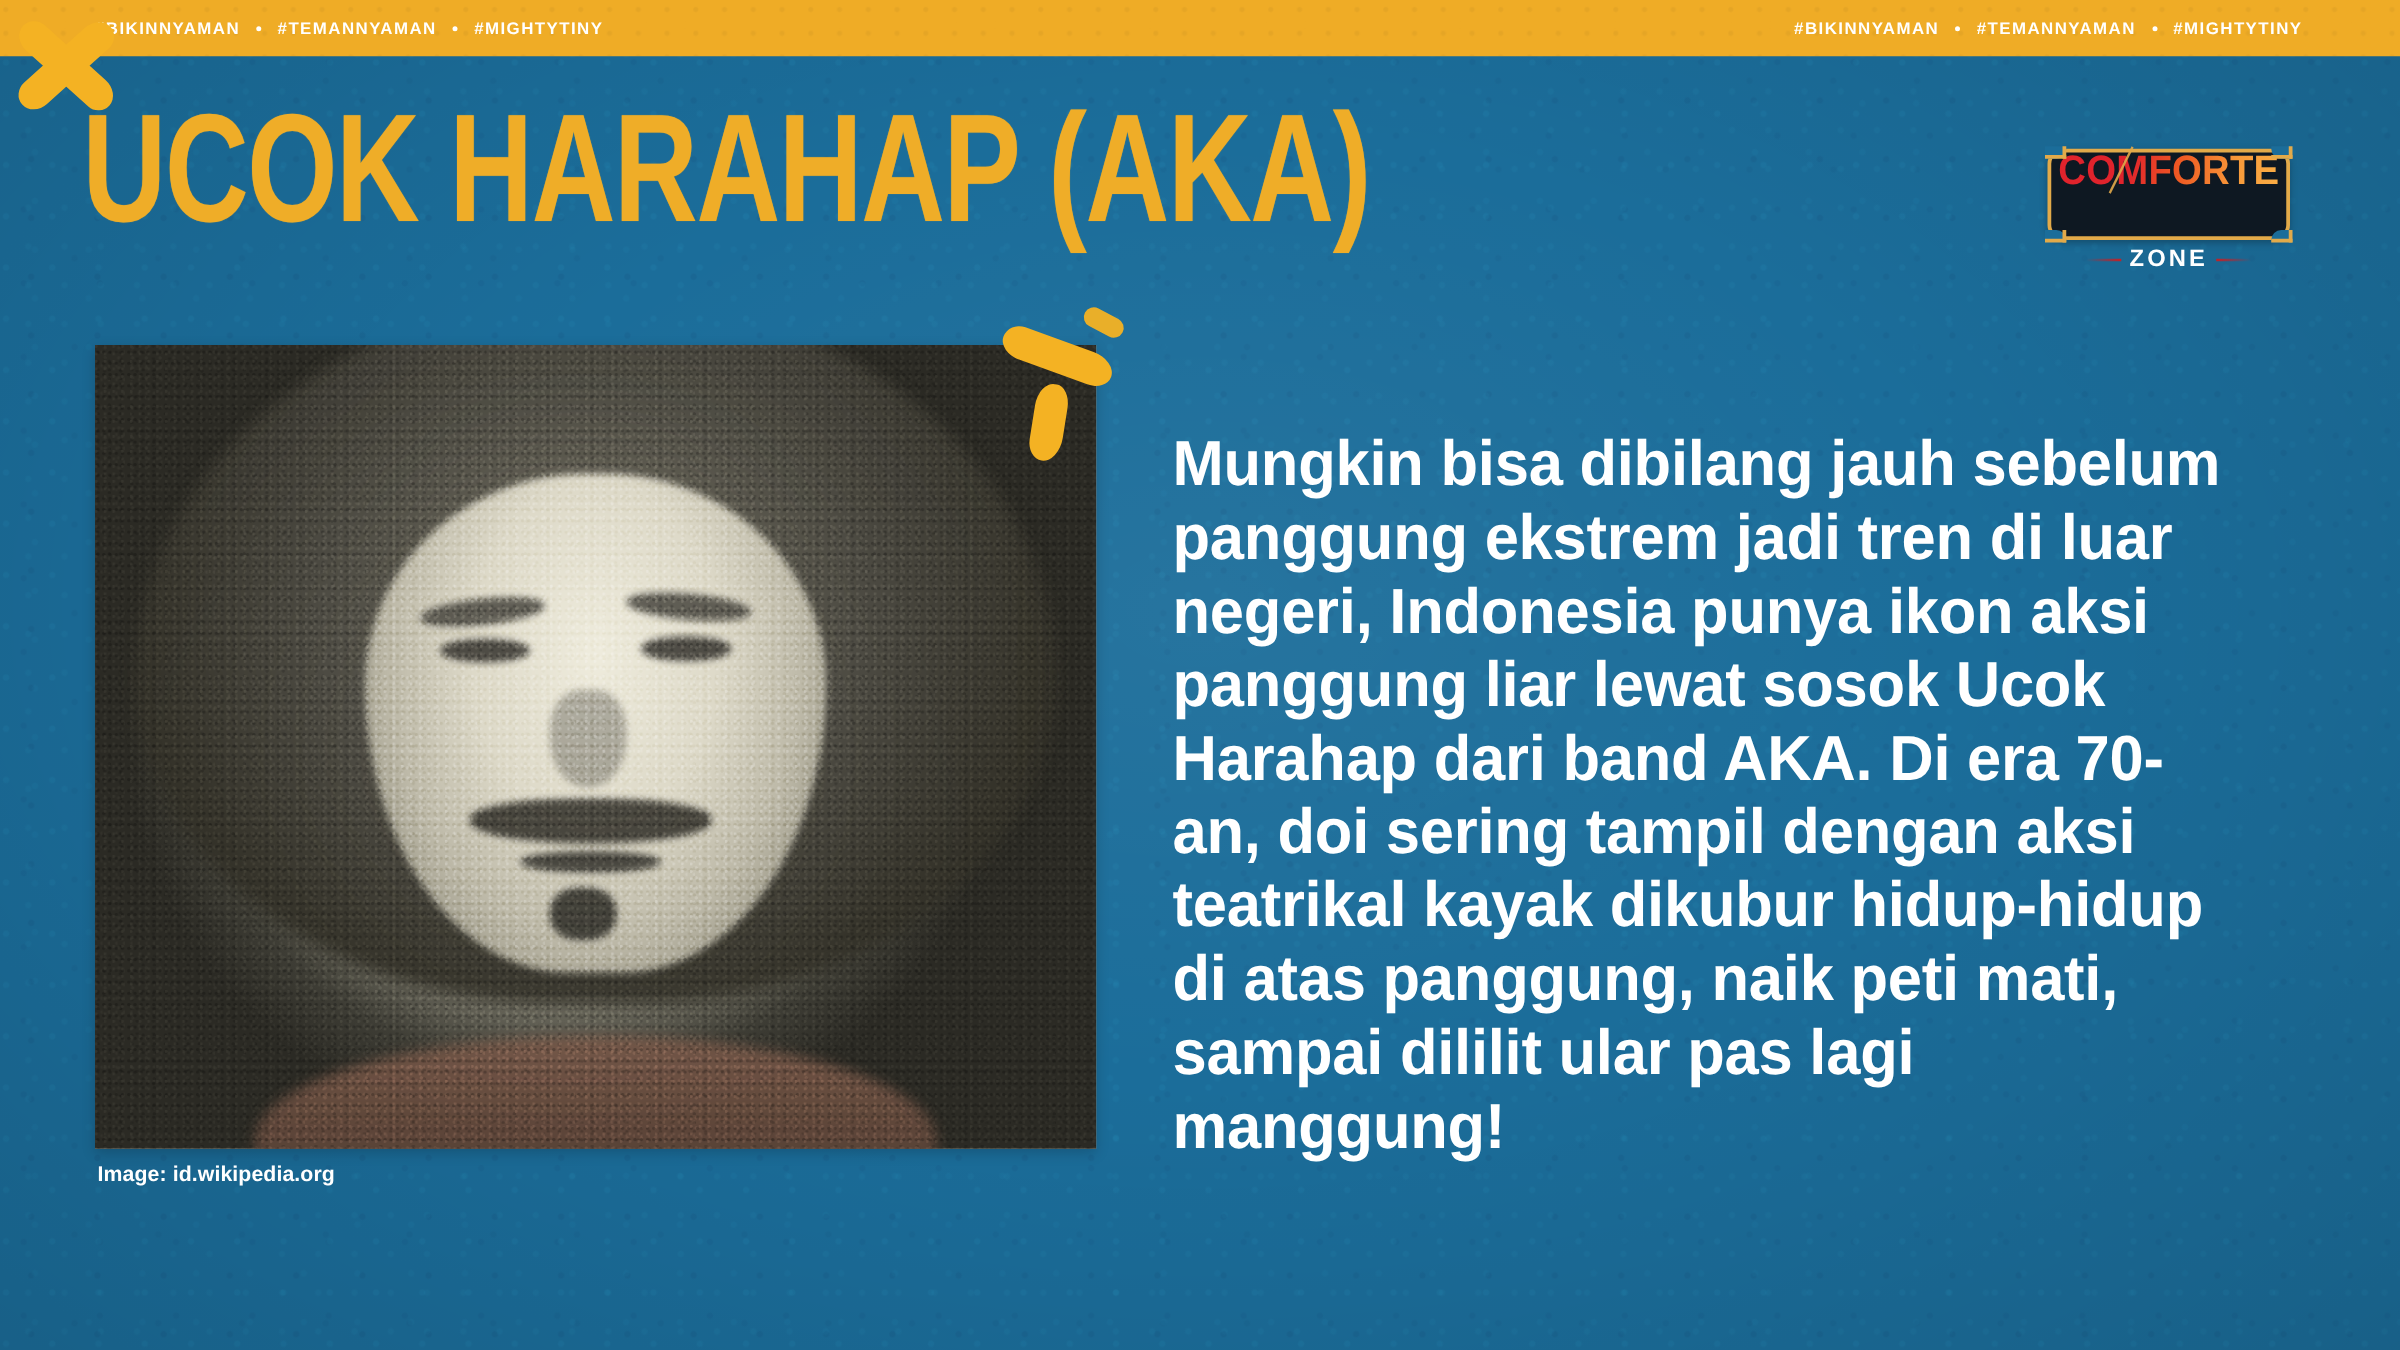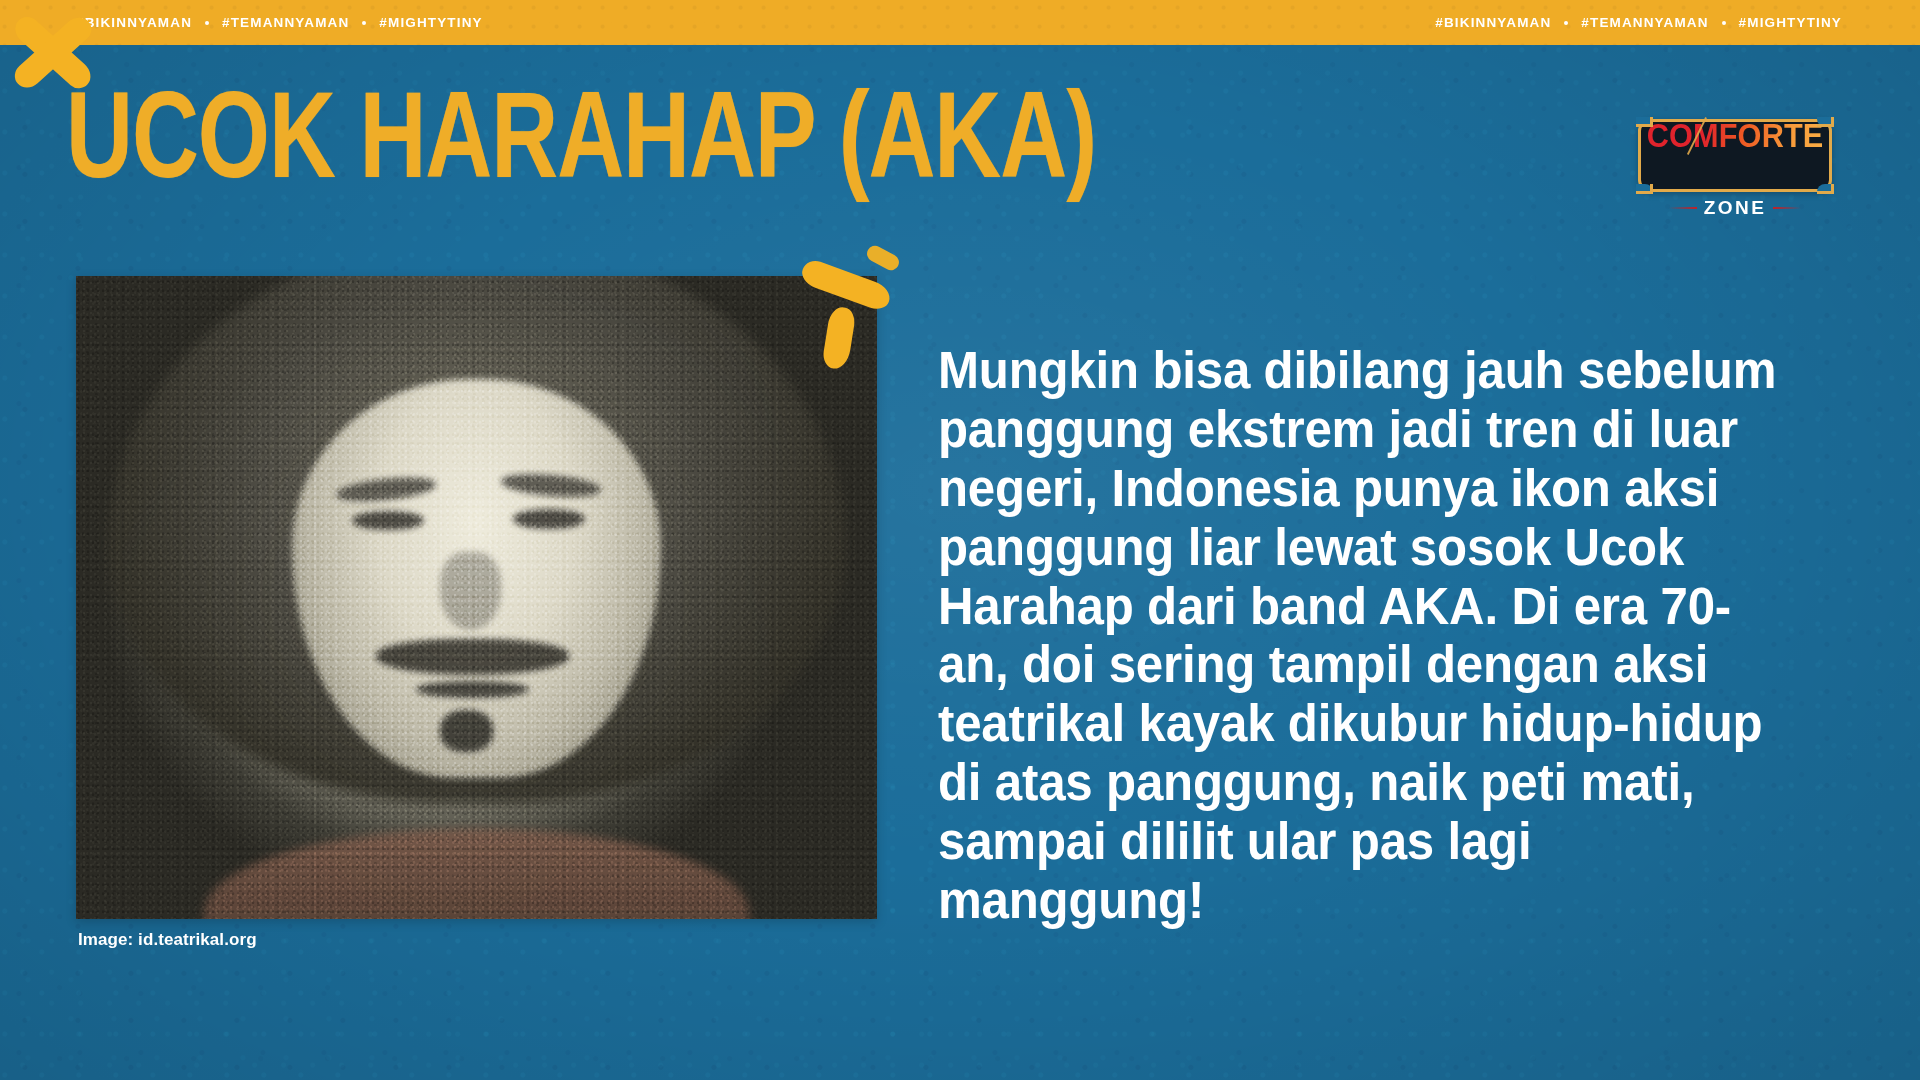--- a/index.html
+++ b/index.html
@@ -364,18 +364,18 @@
   <span class="brush brush-dash-c"></span>
   <span class="brush brush-dash-a"></span>
   <span class="brush brush-dash-b"></span>
 
   <span class="brush-x">
     <i class="a"></i>
     <i class="b"></i>
   </span>
 
   
-  <div class="caption">Image: id.teatrikal.org</div>
+  <div class="caption">Image: id.wikipedia.org</div>
 
   
   <div class="body-copy">Mungkin bisa dibilang jauh sebelum panggung ekstrem jadi tren di luar negeri, Indonesia punya ikon aksi panggung liar lewat sosok Ucok Harahap dari band AKA. Di era 70-an, doi sering tampil dengan aksi teatrikal kayak dikubur hidup-hidup di atas panggung, naik peti mati, sampai dililit ular pas lagi manggung!</div>
 
 </div>
 
 </body></html>

